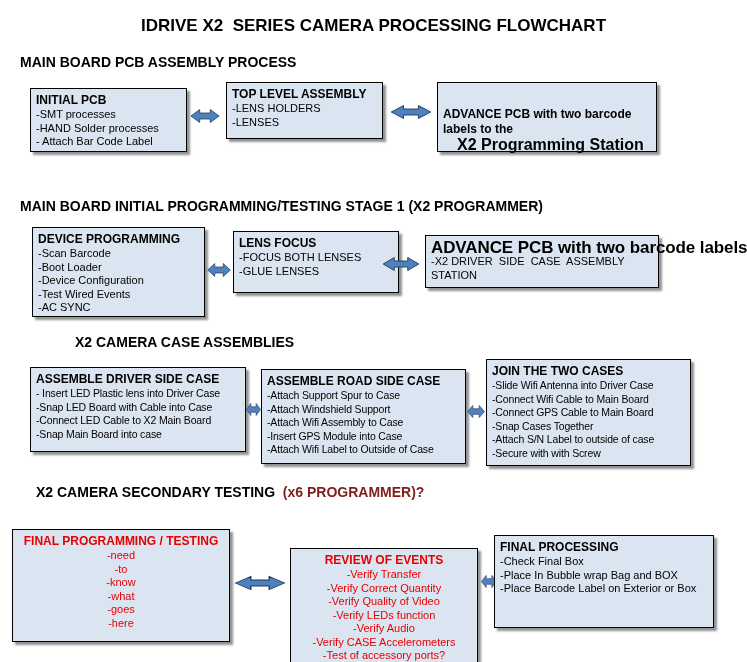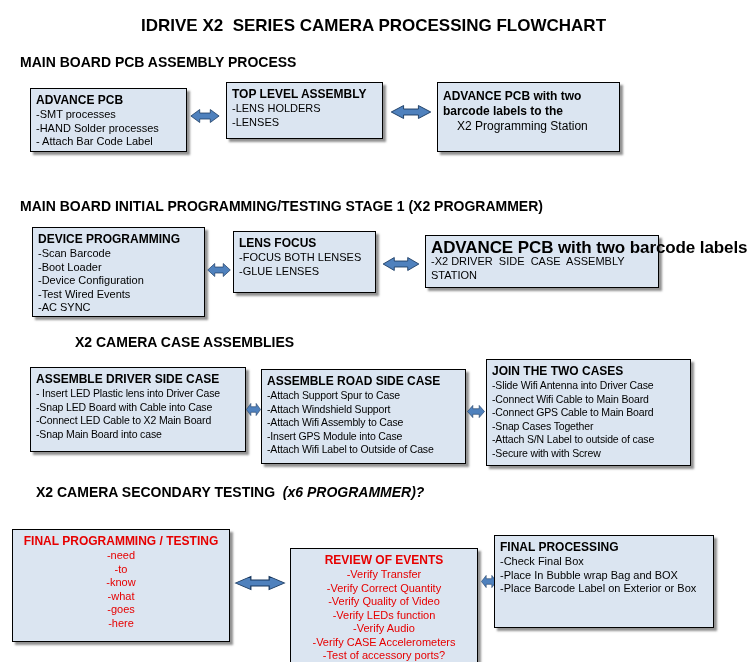--- a/index.html
+++ b/index.html
@@ -1,43 +1,43 @@
 <!DOCTYPE html>
 <html><head>
 <meta charset="utf-8">
 <style>
   html,body{margin:0;padding:0;background:#ffffff;font-family:"Liberation Sans",sans-serif;color:#000;}
   .canvas{position:relative;width:747px;height:662px;background:#ffffff;overflow:hidden;}
   .title{position:absolute;top:16px;left:0;width:100%;text-align:center;
          font-size:17px;font-weight:bold;white-space:pre;}
   .heading{position:absolute;font-size:14px;font-weight:bold;white-space:pre;}
-  .heading .red-part{color:#000000;font-style:italic;}
+  .heading .red-part{color:#7f1d1d;}
   .box{position:absolute;background:#dbe5f1;border:1px solid #000;
        box-shadow:3px 3px 2px rgba(110,110,110,0.75);
        padding:4px 5px;box-sizing:border-box;}
   .box .t{font-weight:bold;font-size:12px;line-height:15px;white-space:nowrap;}
   .box .t.wrap{white-space:normal;}
-  .box .sub{font-weight:normal;font-size:12px;line-height:15px;padding-left:14px;}
+  .box .sub{font-weight:bold;font-size:16px;line-height:15px;padding-left:14px;}
   .box .i{font-size:11px;line-height:13.5px;white-space:pre-wrap;}
   .box.small .i{font-size:10.5px;letter-spacing:-0.15px;}
   .box.red .t,.box.red .i{color:#e60000;text-align:center;}
   .arrow{position:absolute;}
   .arrow svg{display:block;}
 </style>
 </head>
 <body>
 
 <div class="canvas">
 
   <div class="title">IDRIVE X2  SERIES CAMERA PROCESSING FLOWCHART</div>
 
   <div class="heading" style="left:20px;top:54px;">MAIN BOARD PCB ASSEMBLY PROCESS</div>
 
   <div class="box" style="left:30px;top:88px;width:157px;height:64px;">
-    <div class="t">ADVANCE PCB</div>
+    <div class="t">INITIAL PCB</div>
     <div class="i">-SMT processes</div>
     <div class="i">-HAND Solder processes</div>
     <div class="i">- Attach Bar Code Label</div>
   </div>
 
   <div class="arrow" style="left:190px;top:108px;">
     <svg width="30" height="16" viewBox="0 0 34 16" preserveAspectRatio="none">
         <path d="M1 8 L11 1.5 L11 5 L23 5 L23 1.5 L33 8 L23 14.5 L23 11 L11 11 L11 14.5 Z" fill="#4f81bd" stroke="#17375e" stroke-width="0.8"></path>
       </svg>
   </div>
@@ -47,21 +47,21 @@
     <div class="i">-LENS HOLDERS</div>
     <div class="i">-LENSES</div>
   </div>
 
   <div class="arrow" style="left:390px;top:104px;">
     <svg width="42" height="16" viewBox="0 0 34 16" preserveAspectRatio="none">
         <path d="M1 8 L11 1.5 L11 5 L23 5 L23 1.5 L33 8 L23 14.5 L23 11 L11 11 L11 14.5 Z" fill="#4f81bd" stroke="#17375e" stroke-width="0.8"></path>
       </svg>
   </div>
 
-  <div class="box" style="left:437px;top:82px;width:183px;height:70px;padding-top:6px;">
+  <div class="box" style="left:437px;top:82px;width:220px;height:70px;padding-top:24px;">
     <div class="t wrap">ADVANCE PCB with two barcode labels to the</div>
     <div class="sub">X2 Programming Station</div>
   </div>
 
   <div class="heading" style="left:20px;top:198px;">MAIN BOARD INITIAL PROGRAMMING/TESTING STAGE 1 (X2 PROGRAMMER)</div>
 
   <div class="box" style="left:32px;top:227px;width:173px;height:90px;">
     <div class="t">DEVICE PROGRAMMING</div>
     <div class="i">-Scan Barcode</div>
     <div class="i">-Boot Loader</div>
@@ -69,21 +69,21 @@
     <div class="i">-Test Wired Events</div>
     <div class="i">-AC SYNC</div>
   </div>
 
   <div class="arrow" style="left:207px;top:262px;">
     <svg width="24" height="16" viewBox="0 0 34 16" preserveAspectRatio="none">
         <path d="M1 8 L11 1.5 L11 5 L23 5 L23 1.5 L33 8 L23 14.5 L23 11 L11 11 L11 14.5 Z" fill="#4f81bd" stroke="#17375e" stroke-width="0.8"></path>
       </svg>
   </div>
 
-  <div class="box" style="left:233px;top:231px;width:143px;height:62px;">
+  <div class="box" style="left:233px;top:231px;width:166px;height:62px;">
     <div class="t">LENS FOCUS</div>
     <div class="i">-FOCUS BOTH LENSES</div>
     <div class="i">-GLUE LENSES</div>
   </div>
 
   <div class="arrow" style="left:382px;top:256px;">
     <svg width="38" height="16" viewBox="0 0 34 16" preserveAspectRatio="none">
         <path d="M1 8 L11 1.5 L11 5 L23 5 L23 1.5 L33 8 L23 14.5 L23 11 L11 11 L11 14.5 Z" fill="#4f81bd" stroke="#17375e" stroke-width="0.8"></path>
       </svg>
   </div>

